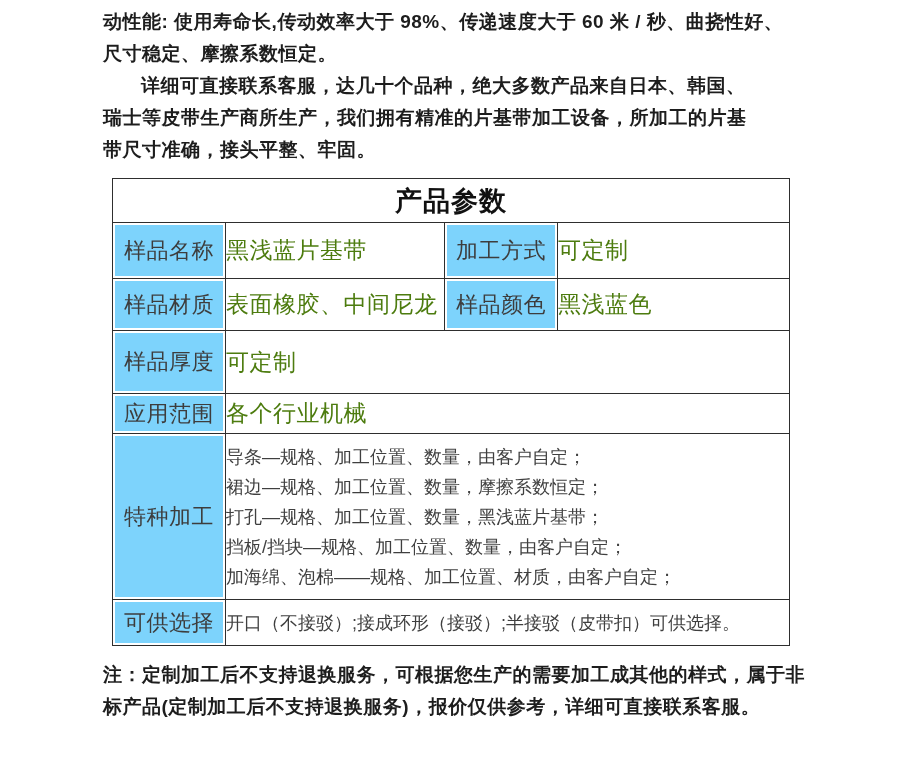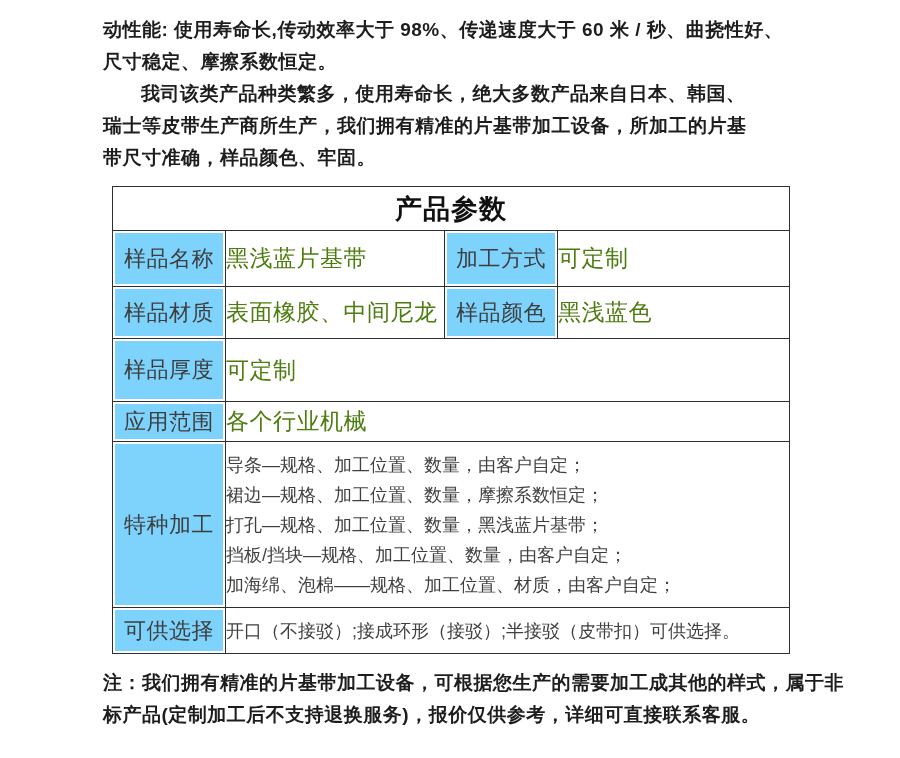--- a/index.html
+++ b/index.html
@@ -21,21 +21,21 @@
     background: #ffffff;
   }
   .content {
     position: absolute;
     left: 103px;
     top: 0;
     width: 695px;
   }
   
   .intro {
-    padding-top: 14px;
+    padding-top: 6px;
   }
   .para { margin: 0; }
   .tline {
     font-size: 19px;
     line-height: 32px;
     font-weight: 600;
     color: #1d1d1d;
     white-space: nowrap;
     letter-spacing: 0.5px;
   }
@@ -103,23 +103,23 @@
 
 <div class="page">
   <div class="content">
 
     <div class="intro">
       <div class="para">
         <div class="tline">动性能: 使用寿命长,传动效率大于 98%、传递速度大于 60 米 / 秒、曲挠性好、</div>
         <div class="tline">尺寸稳定、摩擦系数恒定。</div>
       </div>
       <div class="para">
-        <div class="tline indent">我司该类产品种类繁多，使用寿命长，绝大多数产品来自日本、韩国、</div>
+        <div class="tline indent">详细可直接联系客服，达几十个品种，绝大多数产品来自日本、韩国、</div>
         <div class="tline">瑞士等皮带生产商所生产，我们拥有精准的片基带加工设备，所加工的片基</div>
-        <div class="tline">带尺寸准确，样品颜色、牢固。</div>
+        <div class="tline">带尺寸准确，接头平整、牢固。</div>
       </div>
     </div>
 
     <table class="params">
       <colgroup>
         <col style="width:113px">
         <col style="width:219px">
         <col style="width:113px">
         <col style="width:232px">
       </colgroup>
@@ -158,18 +158,18 @@
         </td>
       </tr>
       <tr style="height:46px">
         <th class="lbl">可供选择</th>
         <td class="val-small" colspan="3">开口（不接驳）;接成环形（接驳）;半接驳（皮带扣）可供选择。</td>
       </tr>
     </tbody>
       </table>
 
     <div class="note">
-      <div class="tline">注：我们拥有精准的片基带加工设备，可根据您生产的需要加工成其他的样式，属于非</div>
+      <div class="tline">注：定制加工后不支持退换服务，可根据您生产的需要加工成其他的样式，属于非</div>
       <div class="tline">标产品(定制加工后不支持退换服务)，报价仅供参考，详细可直接联系客服。</div>
     </div>
 
   </div>
 </div>
 
 </body></html>

